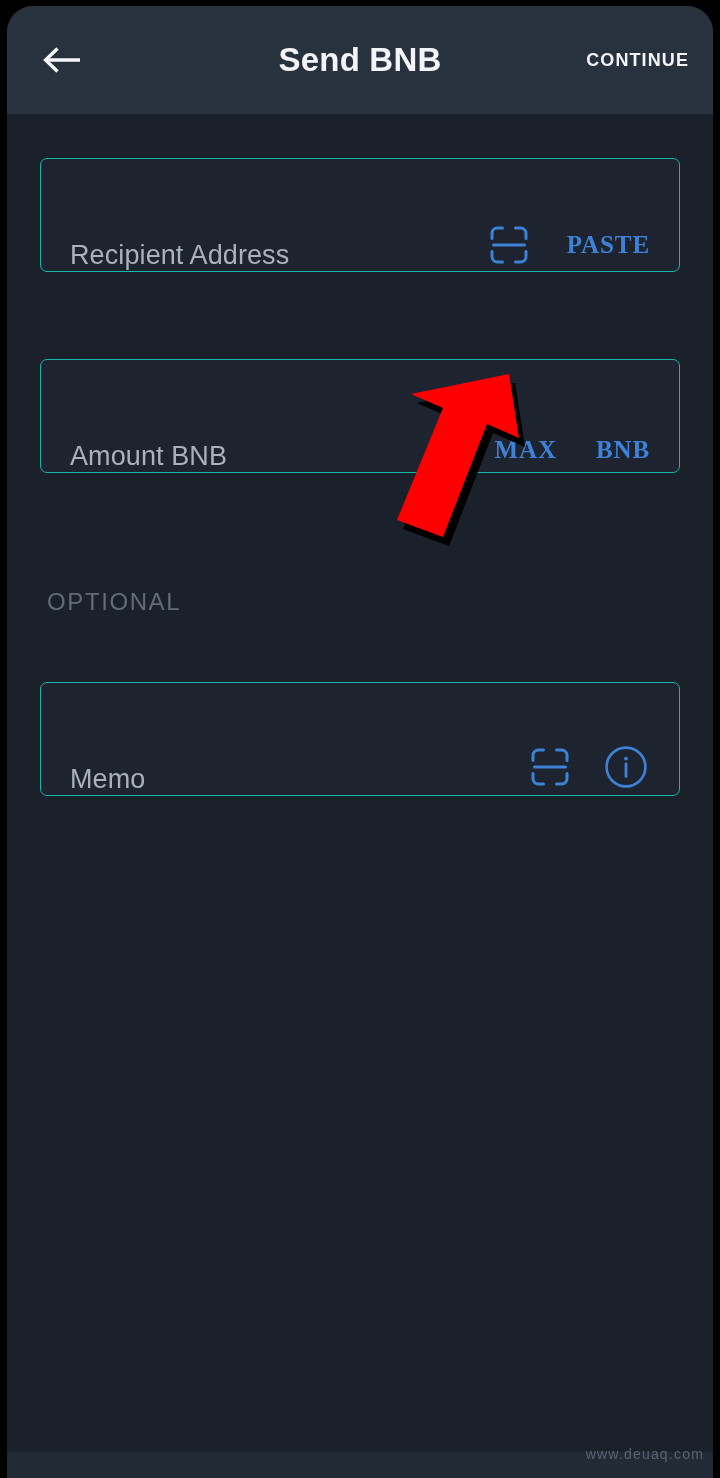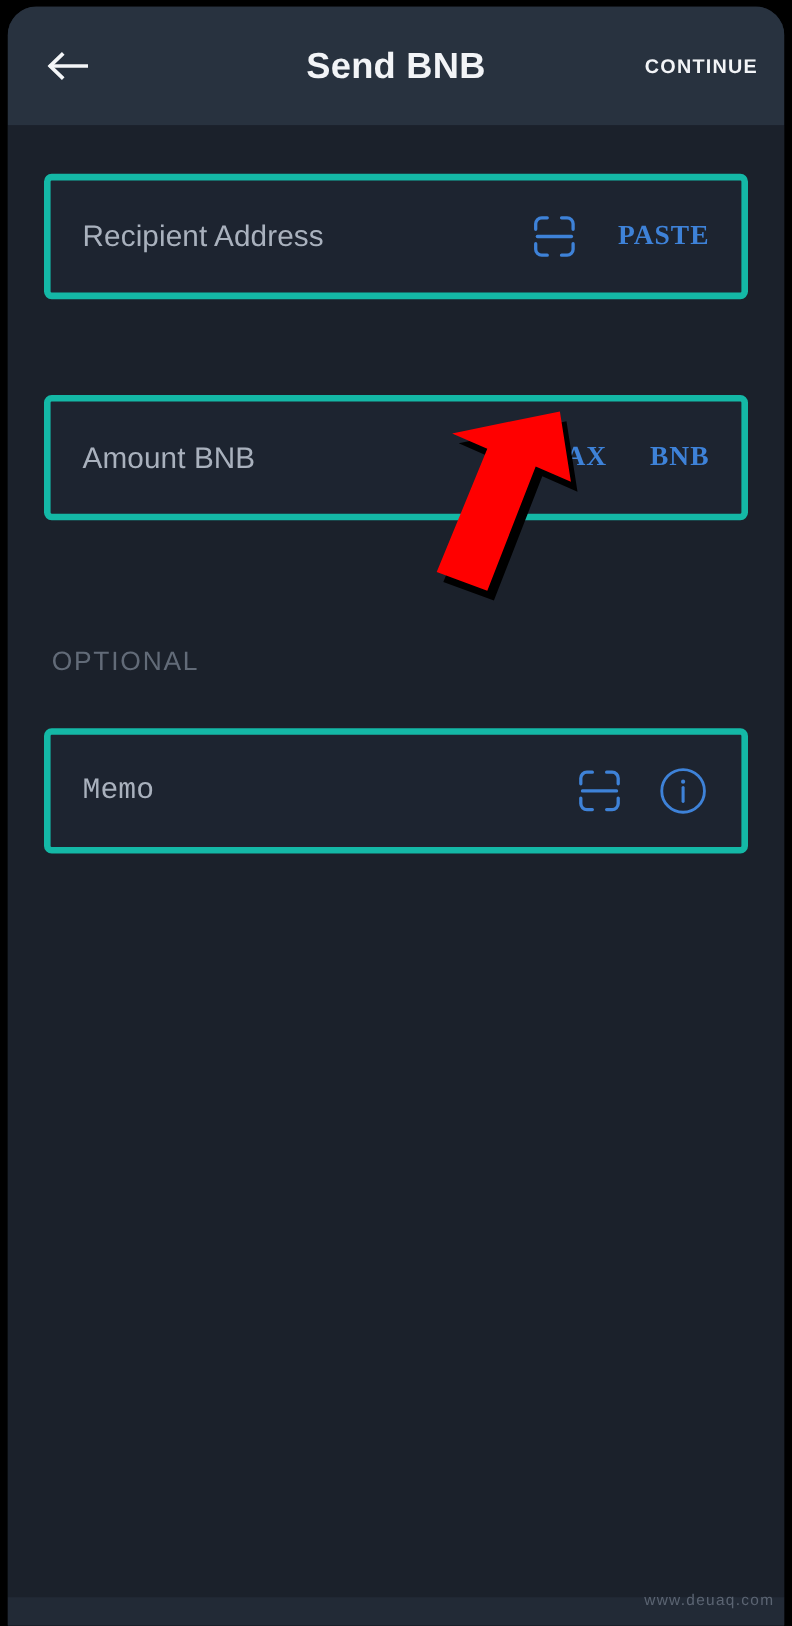--- a/index.html
+++ b/index.html
@@ -82,31 +82,31 @@
     height: 1364px;
     padding: 0 33px;
     box-sizing: border-box;
   }
 
   .field-card {
     position: absolute;
     left: 33px;
     width: 640px;
     height: 114px;
-    border: 6px solid #14b8a6;
+    border: 1px solid #14b8a6;
     border-radius: 7px;
     background: #1d2430;
     box-sizing: border-box;
     display: flex;
-    align-items: center;
+    align-items: flex-end;
     padding: 0 25px 0 29px;
   }
   .field-card.recipient { top: 44px; }
   .field-card.amount    { top: 245px; }
-  .field-card.memo      { top: 548px; font-family: Liberation Mono, monospace; }
+  .field-card.memo      { top: 568px; }
 
   .field-label {
     color: #a9b1bd;
     font-size: 27px;
     letter-spacing: 0.1px;
     flex: 1 1 auto;
     white-space: nowrap;
   }
 
   .field-actions {

